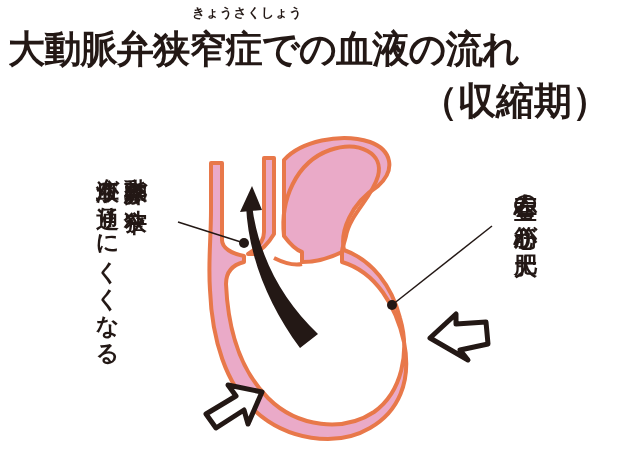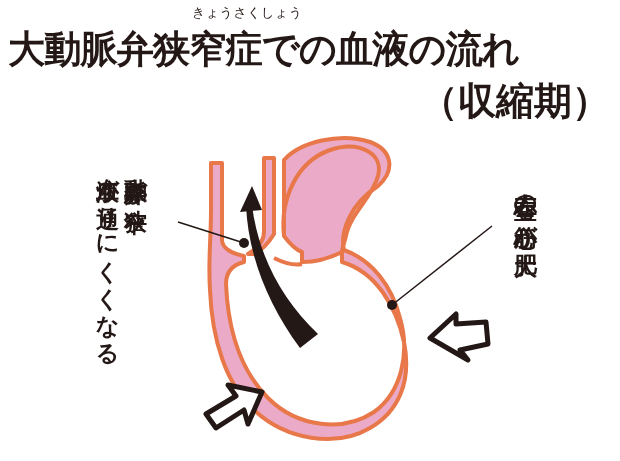--- a/index.html
+++ b/index.html
@@ -1,17 +1,17 @@
 <!DOCTYPE html>
 <html><head>
   <meta charset="utf-8">
   <style>
     html, body { margin: 0; padding: 0; background: #ffffff; }
     body { width: 620px; height: 461px; position: relative; overflow: hidden; font-family: "DejaVu Sans", sans-serif; color: #231815; }
-    .ruby { position: absolute; left: 192px; top: 4px; font-size: 13px; font-weight: normal; letter-spacing: 0.5px; }
+    .ruby { position: absolute; left: 192px; top: 4px; font-size: 13px; font-weight: bold; letter-spacing: 0.5px; }
     .title { position: absolute; left: 8px; top: 24px; font-size: 38px; font-weight: 900; letter-spacing: -1px; white-space: nowrap; transform: scaleX(0.98); transform-origin: left; }
     .subtitle { position: absolute; right: 10px; top: 76px; font-size: 38px; font-weight: 900; white-space: nowrap; }
     .vlabel { position: absolute; writing-mode: vertical-rl; font-size: 23px; font-weight: bold; line-height: 28px; letter-spacing: 1px; }
     .label-left { left: 94px; top: 160px; height: 280px; }
     .label-right { left: 512px; top: 176px; height: 250px; }
     svg.diagram { position: absolute; left: 0; top: 0; }
   </style>
 </head>
 <body>
 

